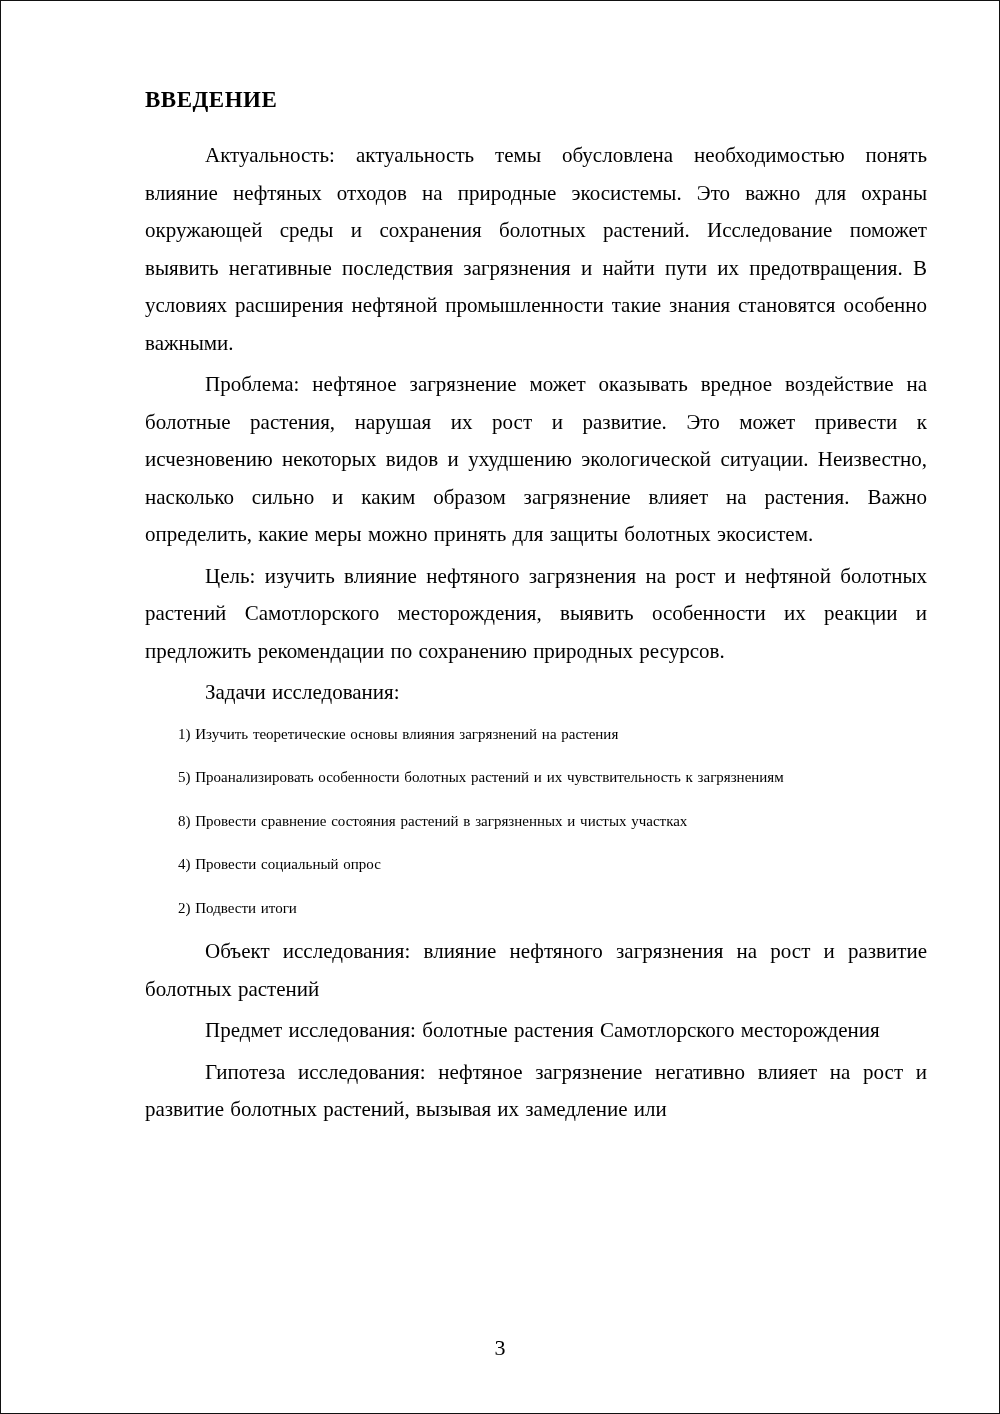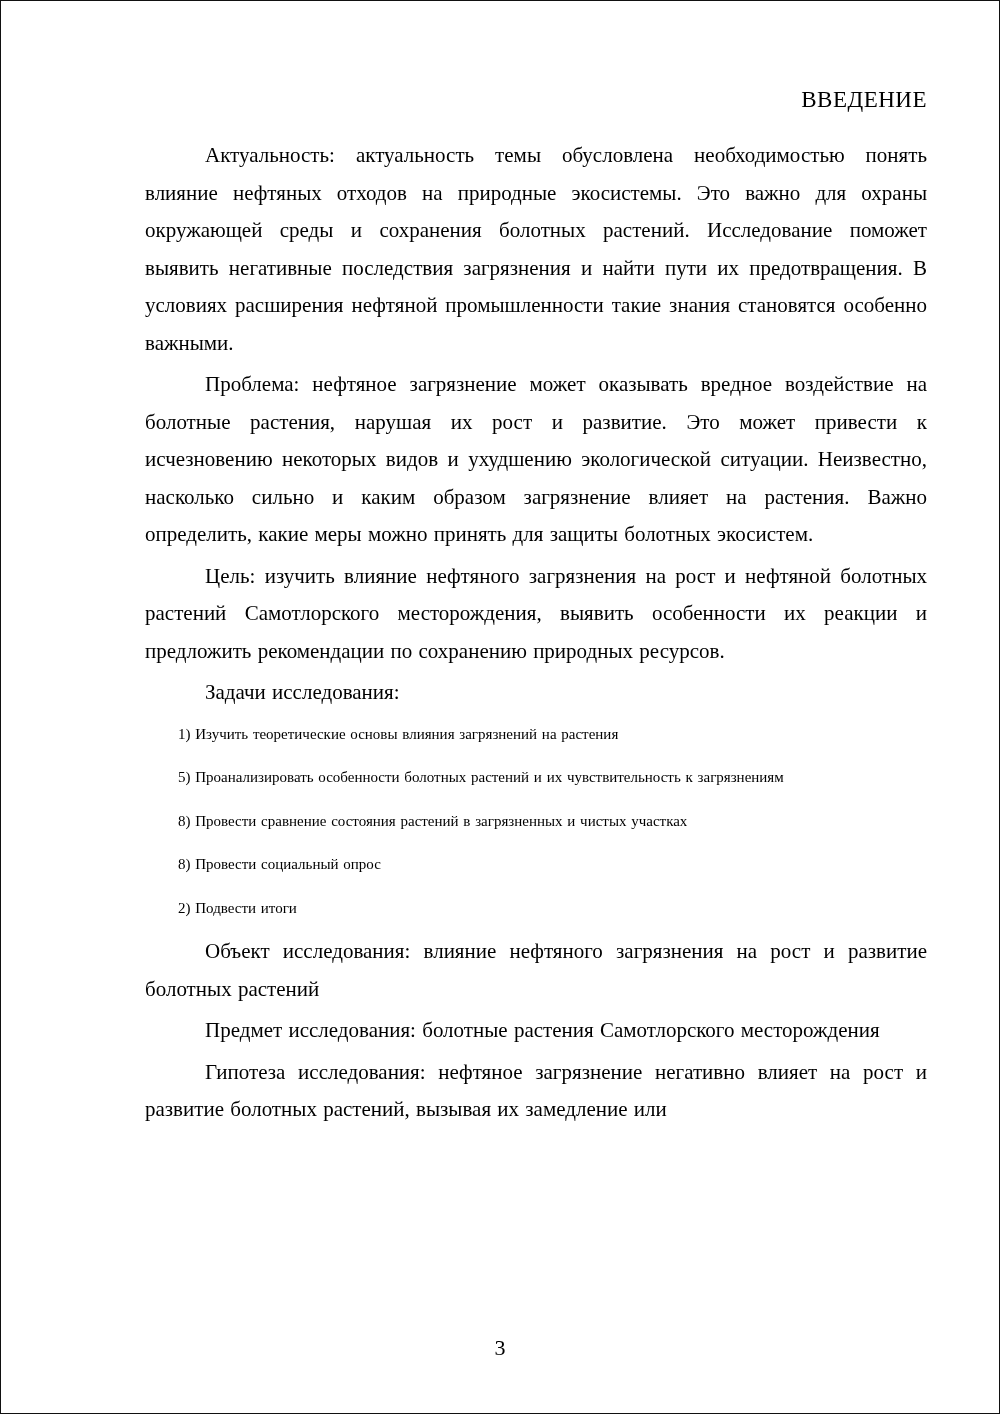--- a/index.html
+++ b/index.html
@@ -19,22 +19,22 @@
   }
   .page {
     box-sizing: border-box;
     width: 100%;
     height: 100%;
     padding: 86px 72px 0 144px;
     position: relative;
   }
   .title {
     font-size: 23px;
-    font-weight: normal;
-    text-align: right;
+    font-weight: bold;
+    text-align: left;
     margin: 0 0 24px 0;
     letter-spacing: 0.5px;
   }
   .para {
     font-size: 21px;
     line-height: 37.5px;
     text-align: justify;
     text-indent: 60px;
     margin: 0 0 4px 0;
     word-spacing: 1px;
@@ -70,21 +70,21 @@
   <p class="para">Цель: изучить влияние нефтяного загрязнения на рост и нефтяной болотных растений Самотлорского месторождения, выявить особенности их реакции и предложить рекомендации по сохранению природных ресурсов.</p>
 
   <p class="para">Задачи исследования:</p>
 
   <p class="task">1) Изучить теоретические основы влияния загрязнений на растения</p>
 
   <p class="task">5) Проанализировать особенности болотных растений и их чувствительность к загрязнениям</p>
 
   <p class="task">8) Провести сравнение состояния растений в загрязненных и чистых участках</p>
 
-  <p class="task">8) Провести социальный опрос</p>
+  <p class="task">4) Провести социальный опрос</p>
 
   <p class="task">2) Подвести итоги</p>
 
   <p class="para">Объект исследования: влияние нефтяного загрязнения на рост и развитие болотных растений</p>
 
   <p class="para">Предмет исследования: болотные растения Самотлорского месторождения</p>
 
   <p class="para">Гипотеза исследования: нефтяное загрязнение негативно влияет на рост и развитие болотных растений, вызывая их замедление или</p>
 
 </div>

